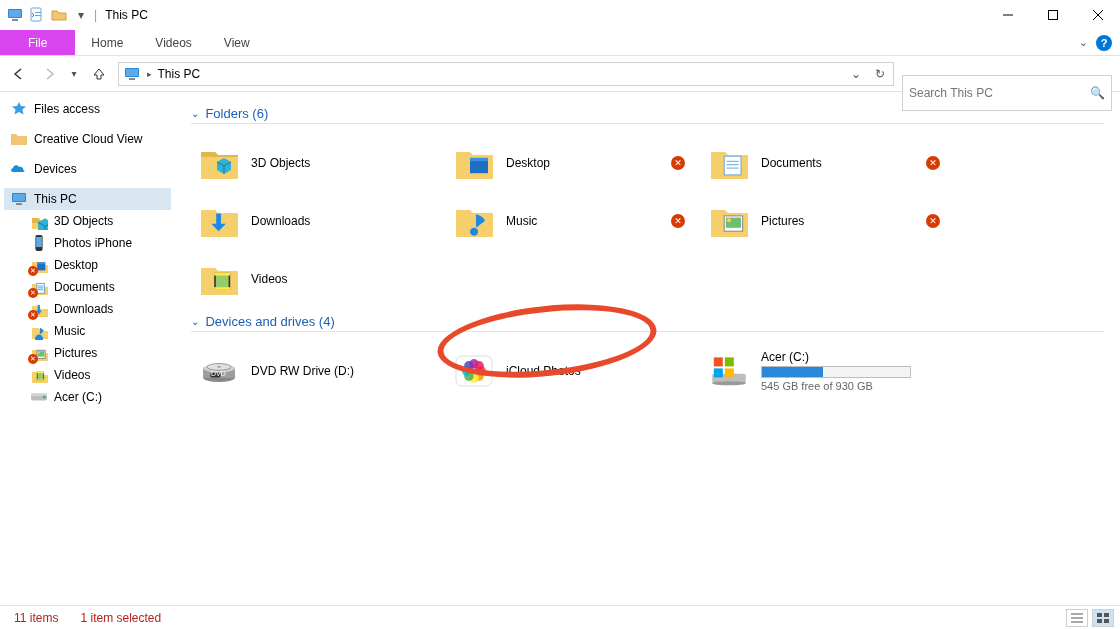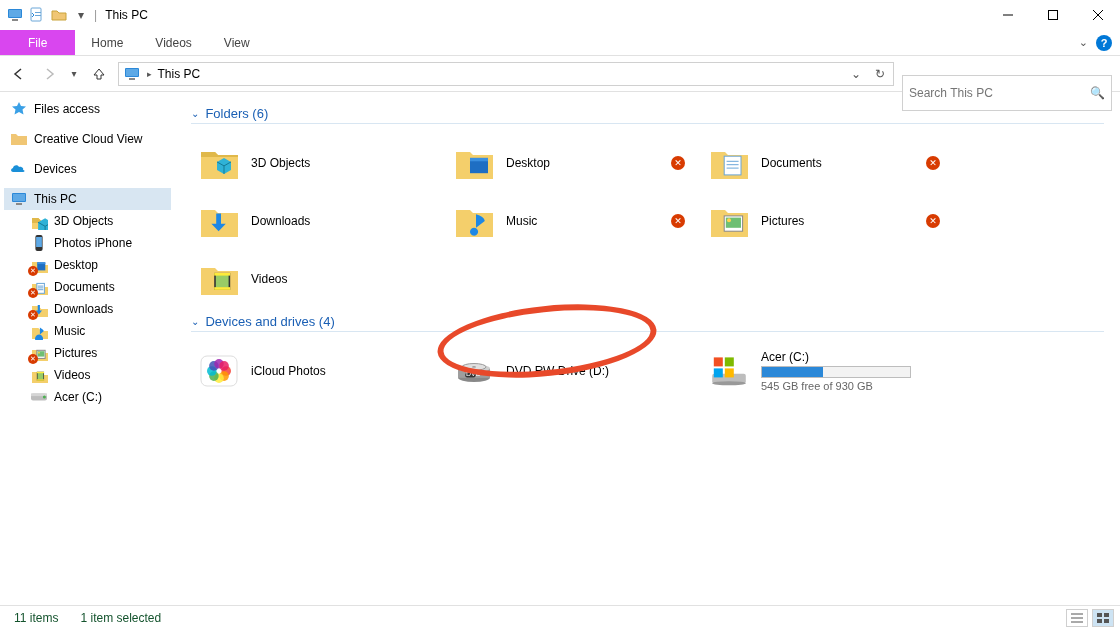--- a/index.html
+++ b/index.html
@@ -51,21 +51,21 @@
 .tile-name { font-size: 12px; }
 .tile-sub { font-size: 11px; color: #666; }
 .tile-err { position: absolute; right: 16px; top: 22px; width: 14px; height: 14px; border-radius: 50%; background: #d83b01; color: #fff; font-size: 9px; line-height: 14px; text-align: center; }
 .drive-bar { width: 150px; height: 12px; border: 1px solid #bdbdbd; margin: 2px 0; background: #f3f3f3; }
 .drive-bar-fill { height: 100%; background: #2b88d8; }
 
 
 .annot { position: absolute; border: 6px solid #e8492a; border-radius: 50%; pointer-events: none; transform: rotate(-6deg); }
 
 
-.status { height: 24px; border-top: 1px solid #e1e1e1; display: flex; align-items: center; padding: 0 14px; gap: 22px; font-size: 12px; color: #14532d; position: relative; }
+.status { height: 24px; border-top: 1px solid #e1e1e1; display: flex; align-items: center; padding: 0 14px; gap: 22px; font-size: 12px; color: #b91c1c; position: relative; }
 .status .right { position: absolute; right: 6px; display: flex; gap: 4px; }
 .view-toggle { width: 22px; height: 18px; border: 1px solid #cfcfcf; display: flex; align-items: center; justify-content: center; }
 .small-folder-svg { width: 18px; height: 18px; }
 svg { display: block; }
 </style>
 </head>
 <body>
 
 <div class="titlebar">
   <div class="titlebar-left">
@@ -405,20 +405,36 @@
             <span class="tile-name">Videos</span>
           </div>
         </div>
       </div>
 
     <div class="group-header">
       <span style="font-size:10px">⌄</span>
       <span>Devices and drives (4)</span>
     </div>
     <div class="group-grid" id="devices-grid" style="position:relative">
+        <div class="item-tile">
+          <span class="tile-icon">
+            <svg width="40" height="34">
+              <ellipse cx="20" cy="23.799999999999997" rx="16" ry="4.08" fill="#888"></ellipse>
+              <rect x="4" y="14.28" width="32" height="9.520000000000001" fill="#9e9e9e"></rect>
+              <ellipse cx="20" cy="14.28" rx="16" ry="4.08" fill="#cfcfcf"></ellipse>
+              <ellipse cx="20" cy="12.92" rx="12" ry="3.4000000000000004" fill="#e0e0e0" stroke="#999"></ellipse>
+              <ellipse cx="20" cy="12.92" rx="2" ry="0.68" fill="#888"></ellipse>
+              <rect x="11.200000000000001" y="18.700000000000003" width="10.4" height="4.760000000000001" rx="2" fill="#333"></rect>
+              <text x="12" y="22.44" font-size="7" fill="#fff">DVD</text>
+            </svg>
+          </span>
+          <div class="tile-labels">
+            <span class="tile-name">DVD RW Drive (D:)</span>
+          </div>
+        </div>
         <div class="item-tile">
           <span class="tile-icon">
             <svg width="40" height="34">
               <rect x="2" y="2" width="36" height="30" rx="6" fill="#fff" stroke="#ddd"></rect>
               <g transform="translate(20 17)">
                 <circle cx="7.199999999999999" cy="0" r="4.8" fill="#f44336" opacity="0.85"></circle>
                 <circle cx="5.091168824543142" cy="5.091168824543142" r="4.8" fill="#ff9800" opacity="0.85"></circle>
                 <circle cx="4.4087284769304716e-16" cy="7.199999999999999" r="4.8" fill="#ffeb3b" opacity="0.85"></circle>
                 <circle cx="-5.091168824543142" cy="5.091168824543142" r="4.8" fill="#4caf50" opacity="0.85"></circle>
                 <circle cx="-7.199999999999999" cy="8.817456953860943e-16" r="4.8" fill="#00bcd4" opacity="0.85"></circle>
@@ -428,36 +444,20 @@
               </g>
             </svg>
           </span>
           <div class="tile-labels">
             <span class="tile-name">iCloud Photos</span>
           </div>
         </div>
         <div class="item-tile">
           <span class="tile-icon">
             <svg width="40" height="34">
-              <ellipse cx="20" cy="23.799999999999997" rx="16" ry="4.08" fill="#888"></ellipse>
-              <rect x="4" y="14.28" width="32" height="9.520000000000001" fill="#9e9e9e"></rect>
-              <ellipse cx="20" cy="14.28" rx="16" ry="4.08" fill="#cfcfcf"></ellipse>
-              <ellipse cx="20" cy="12.92" rx="12" ry="3.4000000000000004" fill="#e0e0e0" stroke="#999"></ellipse>
-              <ellipse cx="20" cy="12.92" rx="2" ry="0.68" fill="#888"></ellipse>
-              <rect x="11.200000000000001" y="18.700000000000003" width="10.4" height="4.760000000000001" rx="2" fill="#333"></rect>
-              <text x="12" y="22.44" font-size="7" fill="#fff">DVD</text>
-            </svg>
-          </span>
-          <div class="tile-labels">
-            <span class="tile-name">DVD RW Drive (D:)</span>
-          </div>
-        </div>
-        <div class="item-tile">
-          <span class="tile-icon">
-            <svg width="40" height="34">
               <rect x="3.2" y="19.72" width="33.6" height="9.520000000000001" rx="2" fill="#bdbdbd"></rect>
               <ellipse cx="20" cy="29.24" rx="16.8" ry="2.04" fill="#999"></ellipse>
               <g transform="translate(4.8 3.4000000000000004)">
                 <rect x="0" y="0" width="9" height="9" fill="#f25022"></rect>
                 <rect x="11" y="0" width="9" height="9" fill="#7fba00"></rect>
                 <rect x="0" y="11" width="9" height="9" fill="#00a4ef"></rect>
                 <rect x="11" y="11" width="9" height="9" fill="#ffb900"></rect>
               </g>
             </svg>
           </span>

